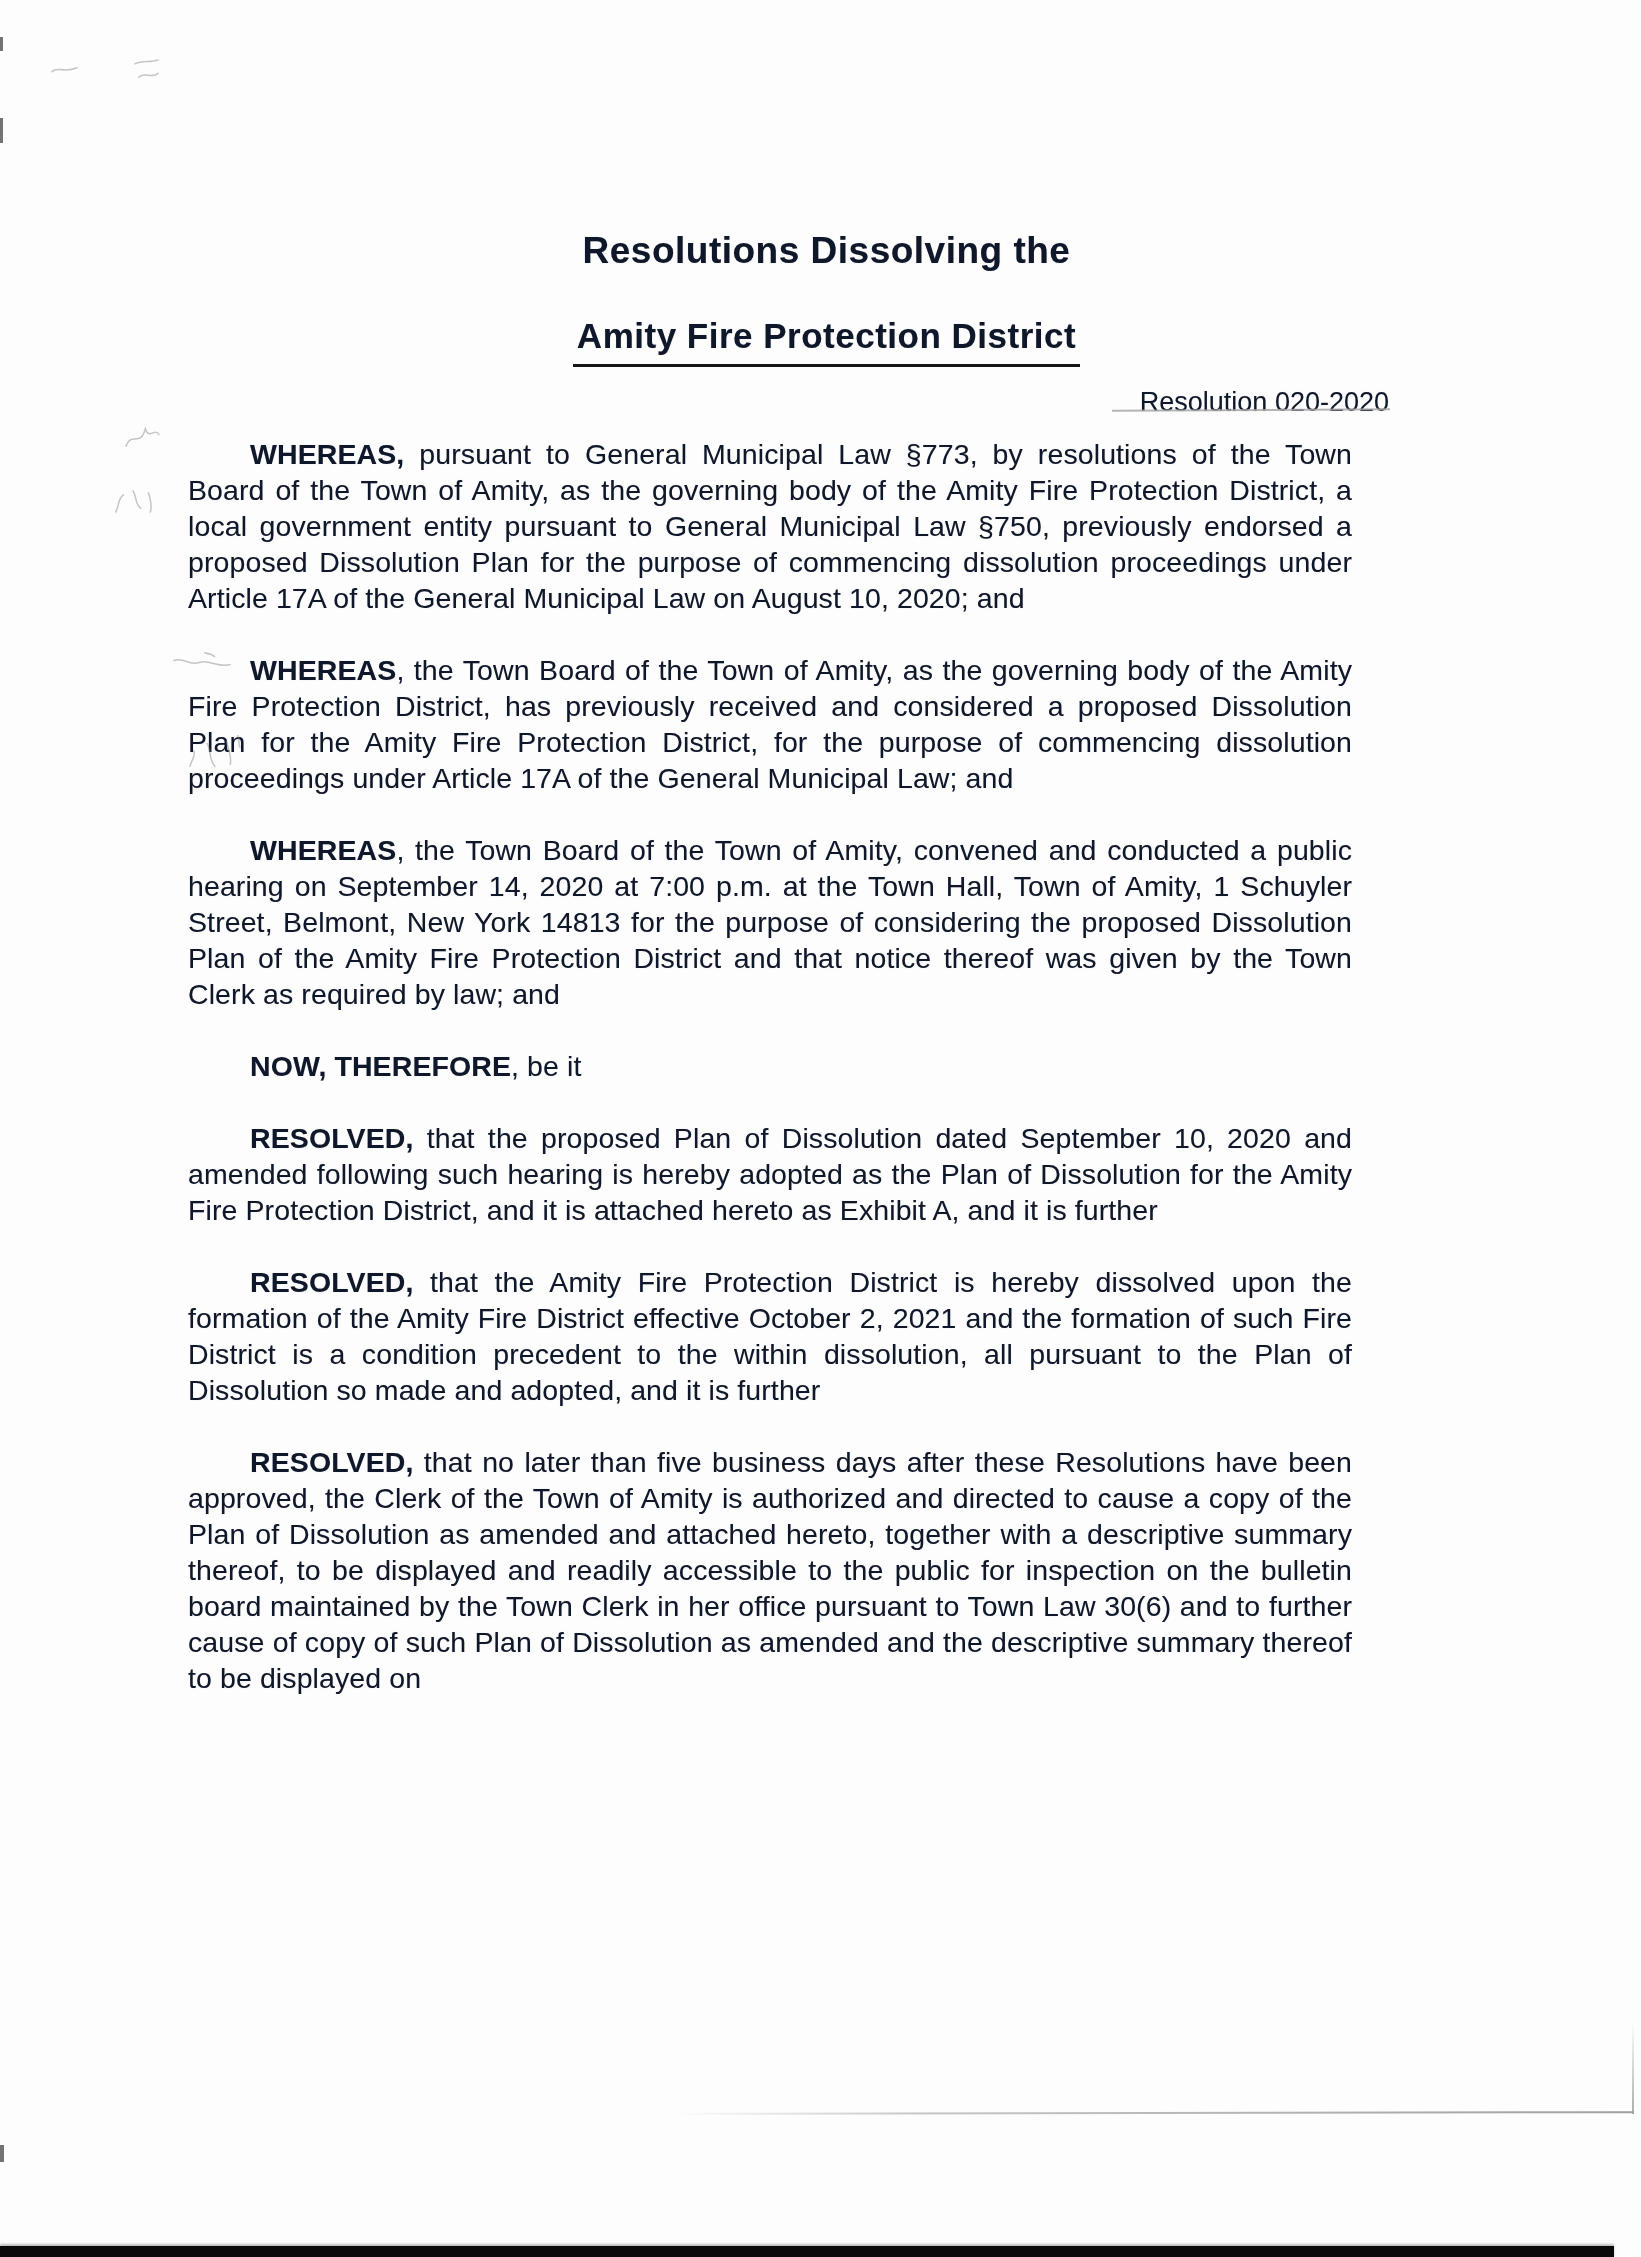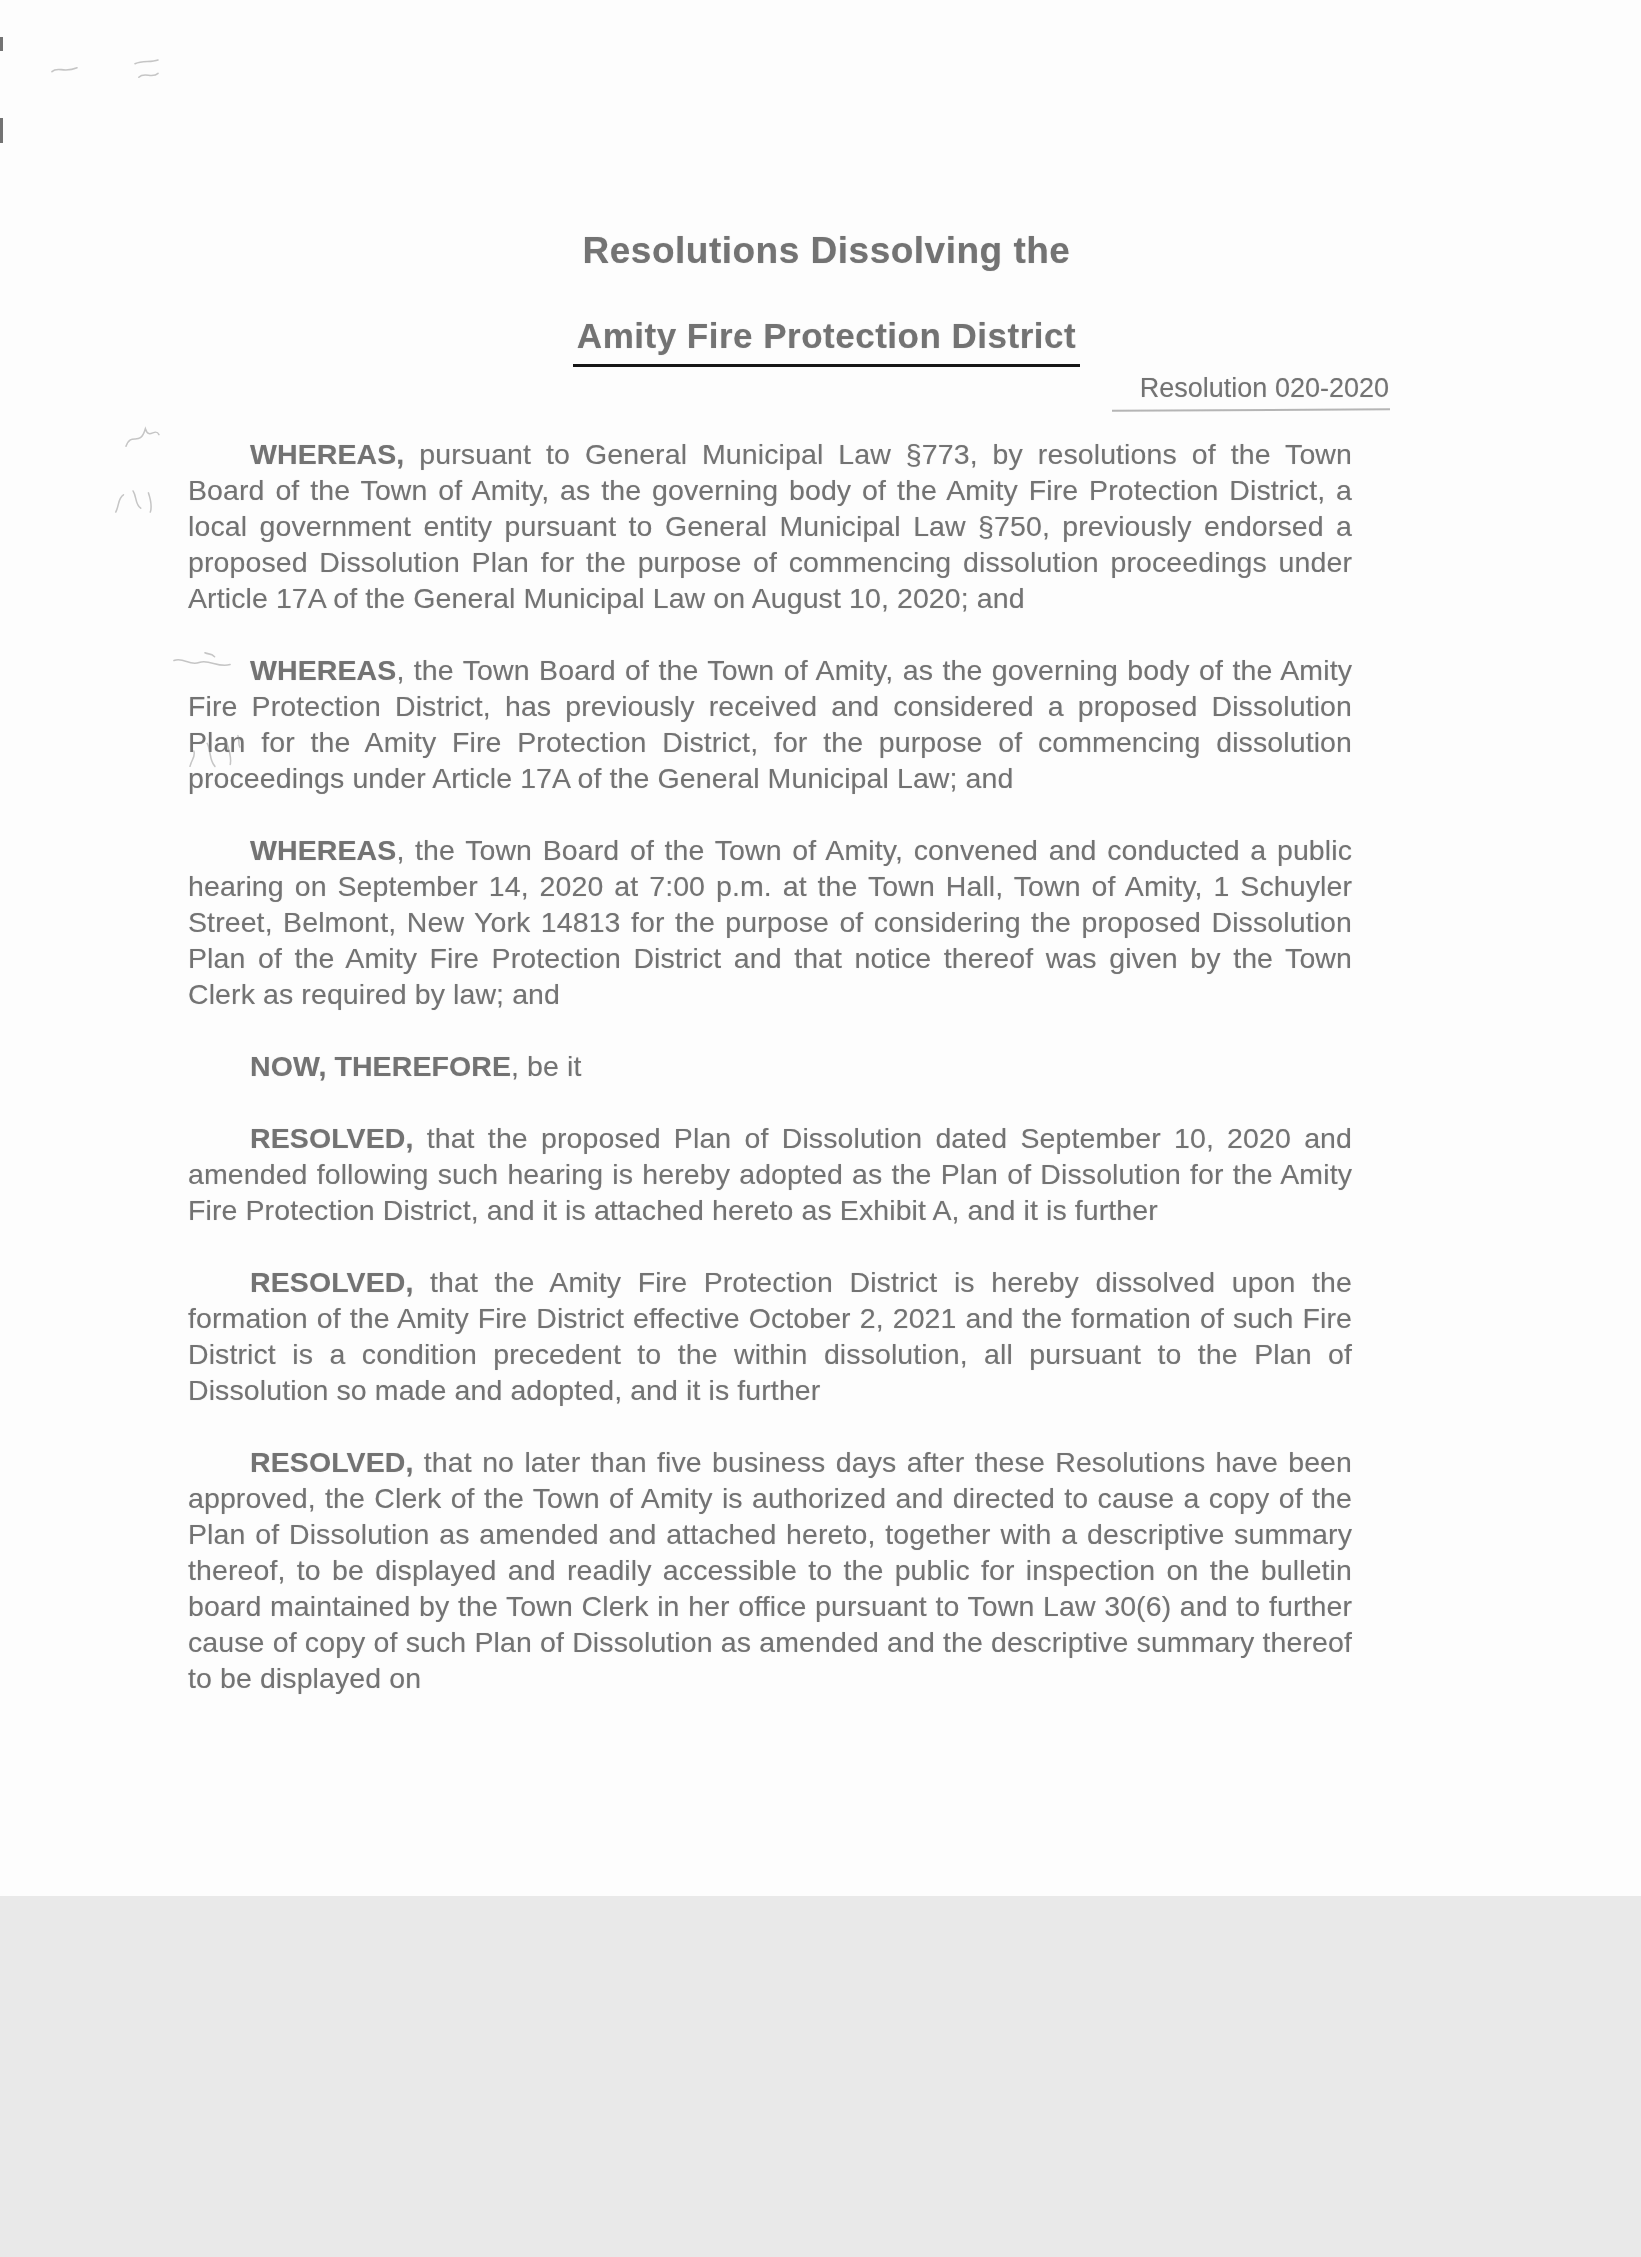--- a/index.html
+++ b/index.html
@@ -3,44 +3,44 @@
 <meta charset="utf-8">
 <style>
   html, body {
     margin: 0;
     padding: 0;
     background: #e9e9e9;
   }
   .page {
     position: relative;
     width: 1641px;
-    height: 1896px;
+    height: 2257px;
     background: #fdfdfd;
     overflow: hidden;
     font-family: "Liberation Sans", sans-serif;
-    color: #737373;
+    color: #0f172a;
   }
   
   .title-block {
     position: absolute;
     left: 174px;
     width: 1305px;
     text-align: center;
   }
   .title-1 { top: 230px; font-size: 37px; font-weight: bold; line-height: 42px; letter-spacing: 0.5px; text-shadow: 0 0 1px rgba(0,0,0,0.25); }
   .title-2 { top: 315px; font-size: 35px; font-weight: bold; line-height: 42px; letter-spacing: 0.5px; text-shadow: 0 0 1px rgba(0,0,0,0.25); }
   .title-2 .underlined {
     display: inline-block;
     border-bottom: 3.9px solid #161616;
     padding: 0 3.9px 6.8px 3.9px;
   }
   .resolution-line {
     position: absolute;
     left: 174px;
-    top: 370px;
+    top: 384px;
     width: 1215px;
     text-align: right;
     font-size: 27px;
     line-height: 37px;
     text-shadow: 0 0 1px rgba(0,0,0,0.2);
   }
   .resolution-rule {
     position: absolute;
     left: 1112px;
     top: 409px;

